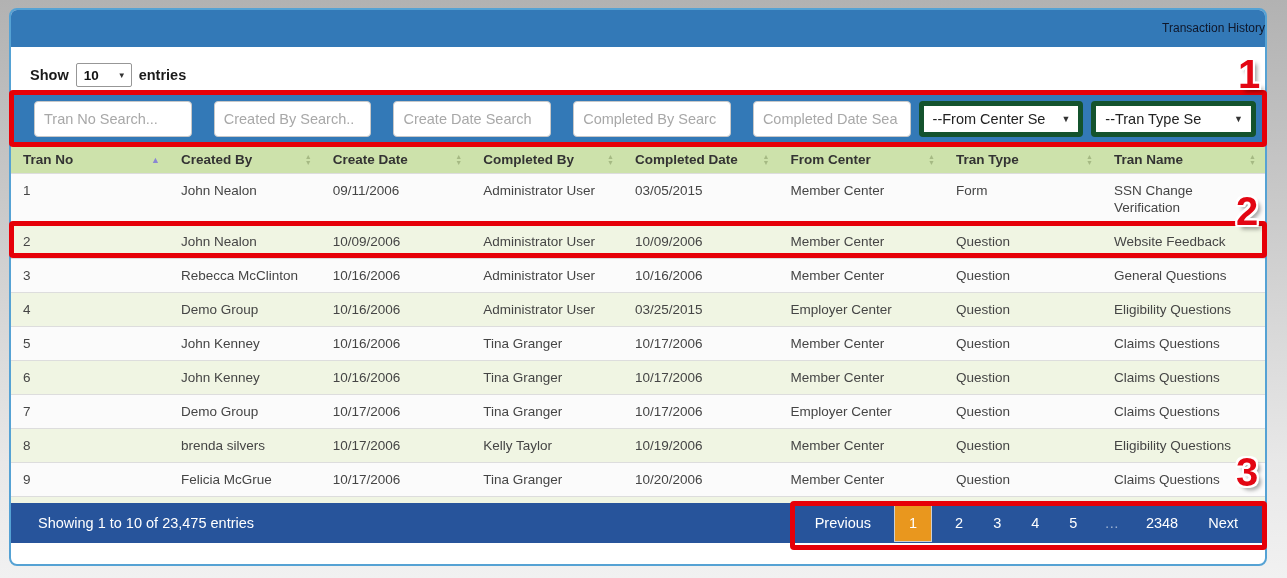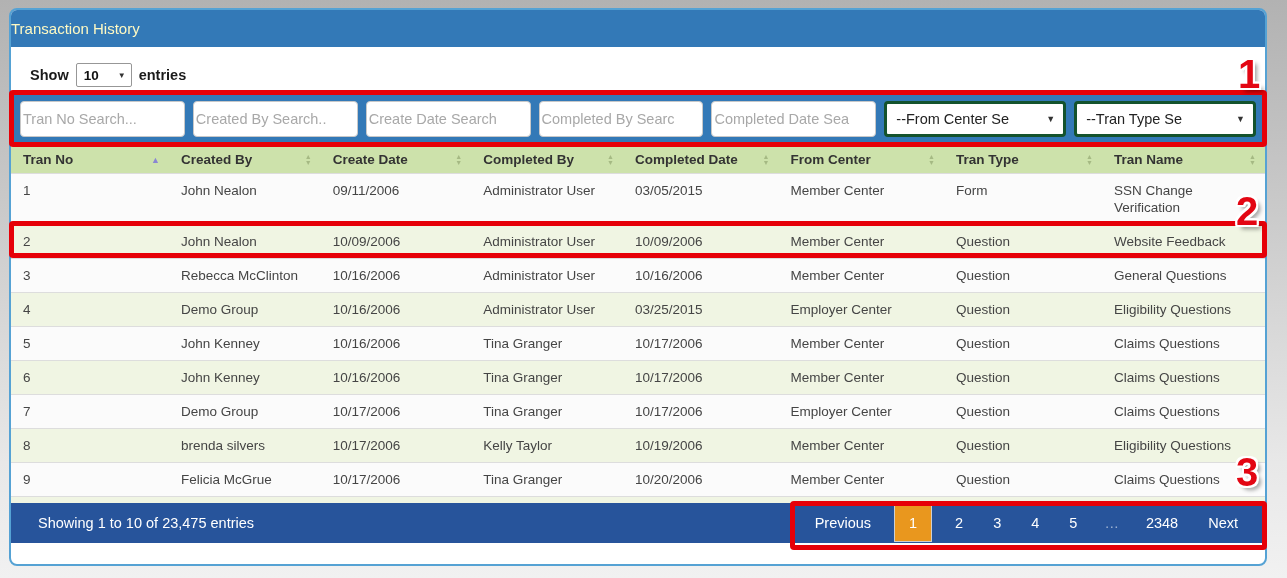--- a/index.html
+++ b/index.html
@@ -7,44 +7,44 @@
   body {
     width:1287px; height:578px; position:relative; overflow:hidden;
     background:linear-gradient(180deg,#b2b2b2 0%,#c9c9c9 35%,#e8e8e8 80%,#f1f1f1 100%);
     font-family:"Liberation Sans", sans-serif;
   }
   .panel{
     position:absolute; left:9px; top:8px; width:1258px; height:558px;
     background:#ffffff; border:2px solid #55a2d4; border-radius:8px; overflow:hidden;
   }
   .title-bar{
-    height:37px; background:#3379b7; color:#fef9c3; text-align:left;
-    line-height:37px; font-size:15px;
+    height:37px; background:#3379b7; color:#0f172a; text-align:right;
+    line-height:37px; font-size:12px;
   }
   .show-row{
     margin:15px 0 7px 19px; height:26px; display:flex; align-items:center; gap:7px;
     font-weight:bold; font-size:14.5px; color:#1a1a1a;
   }
   .show-select{
     width:56px; height:24px; border:1px solid #979797; border-radius:2px; background:#fff;
     display:flex; align-items:center; justify-content:space-between;
     padding:0 5px 0 7px; font-size:13.5px; color:#111; cursor:pointer;
   }
   .show-select .caret{ font-size:8px; color:#333; }
   .filter-band{
     margin-top:7px; height:47px; background:#3379b7;
     display:flex; align-items:center; gap:8px; padding:0 9px;
   }
   .filter-input{
     flex:1; min-width:0; height:36px; border:1px solid #c8c8c8; border-radius:4px;
-    padding:0 2px; font-size:14.5px; font-family:inherit; color:#333; background:#fff;
+    padding:0 9px; font-size:14.5px; font-family:inherit; color:#333; background:#fff;margin-left:14px;
   }
   .filter-input::placeholder{ color:#a8a8a8; opacity:1; }
   .filter-select{
-    flex:1; min-width:0; height:36px; border:3px solid #14532d; border-radius:4px; background:#fff;
+    flex:1; min-width:0; height:36px; border:5px solid #14532d; border-radius:4px; background:#fff;
     display:flex; align-items:center; justify-content:space-between;
     padding:0 8px 0 9px; font-size:14.5px; color:#222;
     overflow:hidden; white-space:nowrap; cursor:pointer;
   }
   .fs-text{ overflow:hidden; }
   .fs-caret{ font-size:9px; color:#333; margin-left:4px; flex:0 0 auto; }
   table{ width:100%; border-collapse:collapse; table-layout:fixed; margin-top:5px; }
   th{
     background:#cde2ab; text-align:left; font-size:13.5px; color:#333; font-weight:bold;
     padding:6px 22px 6px 12px; position:relative; line-height:14px; cursor:pointer;

